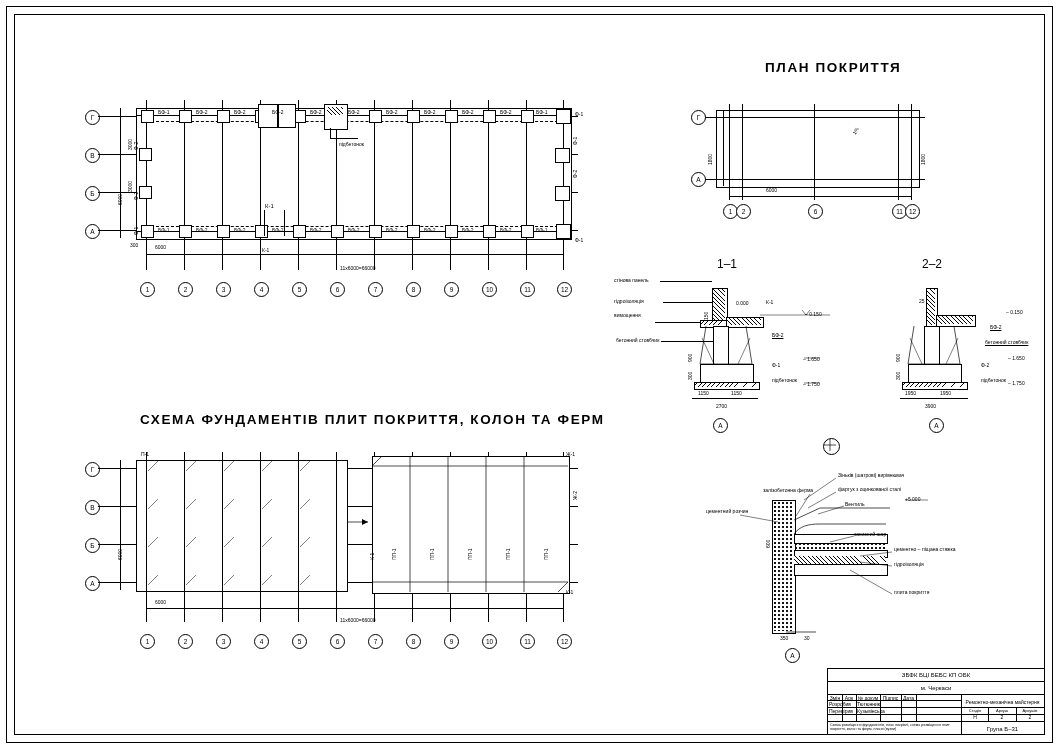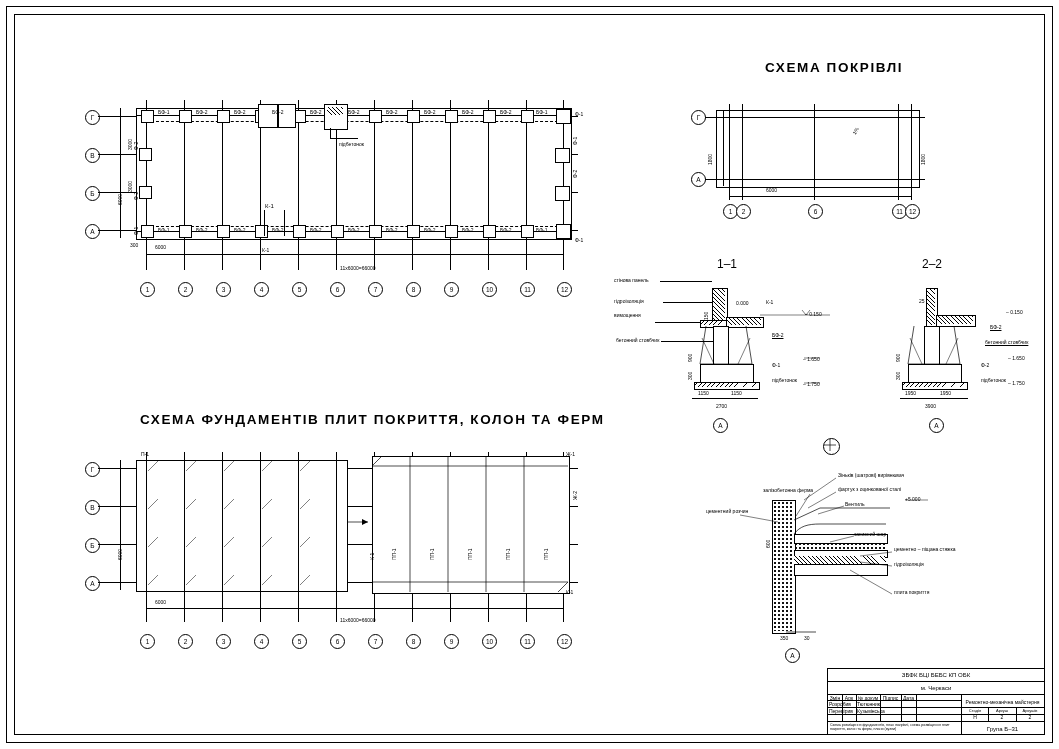--- a/index.html
+++ b/index.html
@@ -33,21 +33,21 @@
       radial-gradient(#000 0.6px, transparent 0.7px) 2px 2px/4px 4px;}
   svg{position:absolute;left:0;top:0;overflow:visible;}
 </style>
 </head>
 <body>
 
 <div id="sheet">
   <div class="frame-outer"></div>
   <div class="frame-inner"></div>
 
-  <div class="title" style="left:765px;top:60px;">СХЕМА ПОКРІВЛІ</div>
+  <div class="title" style="left:765px;top:60px;">ПЛАН ПОКРИТТЯ</div>
   <div class="title" style="left:140px;top:412px;">СХЕМА ФУНДАМЕНТІВ ПЛИТ ПОКРИТТЯ, КОЛОН ТА ФЕРМ</div>
   <div class="lbl11" style="left:717px;top:258px;font-size:12px;">1–1</div>
   <div class="lbl11" style="left:922px;top:258px;font-size:12px;">2–2</div>
 
   <div>
 
     <div class="circ" style="left:85px;top:110px;">Г</div>
     <div class="circ" style="left:85px;top:148px;">В</div>
     <div class="circ" style="left:85px;top:186px;">Б</div>
     <div class="circ" style="left:85px;top:224px;">А</div>

